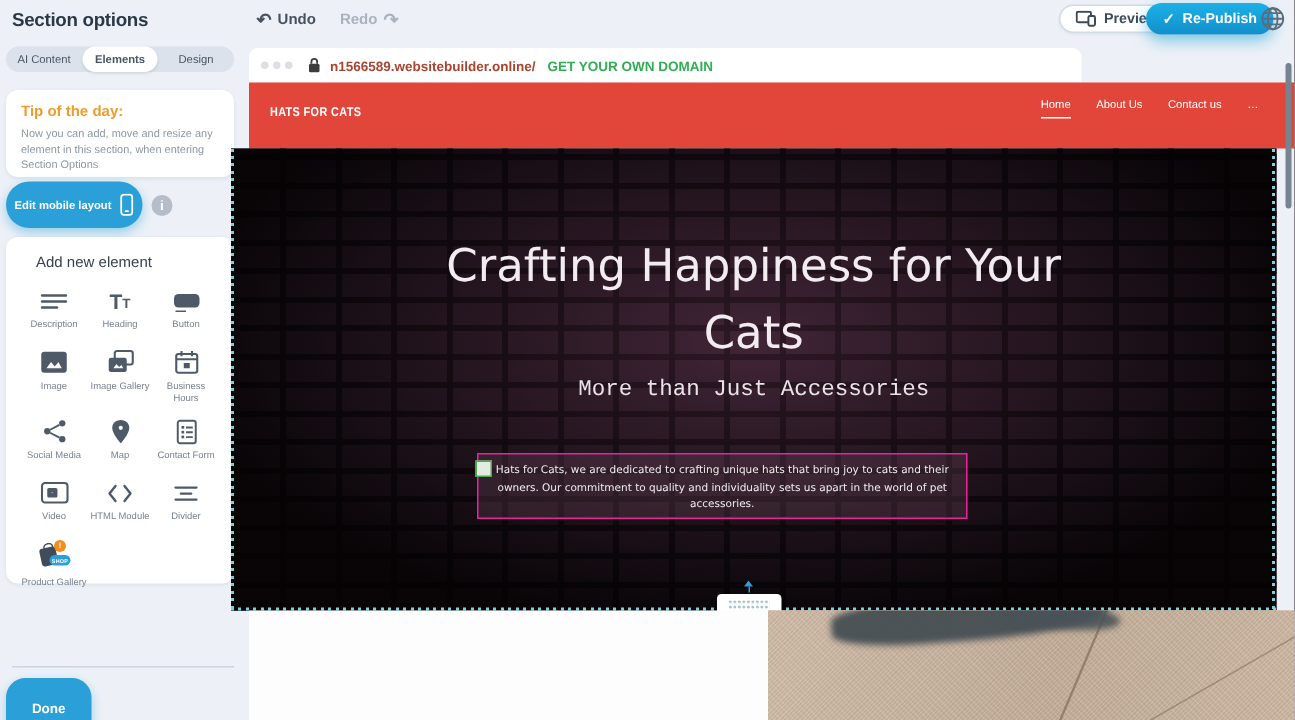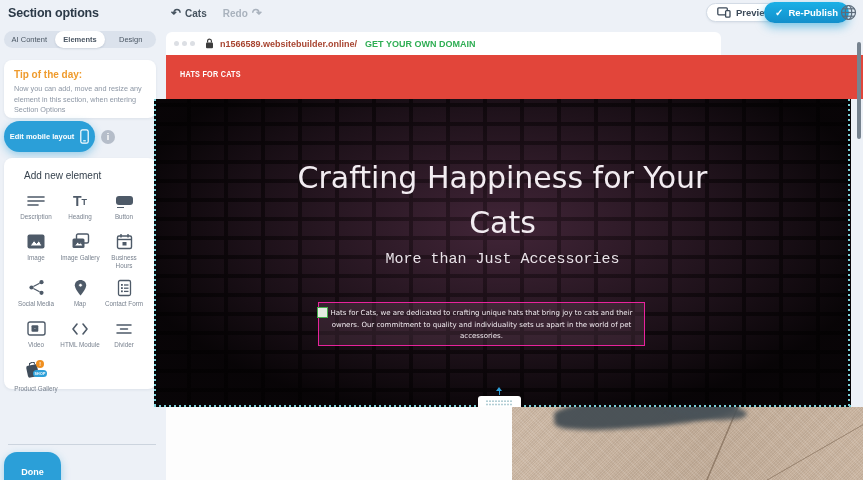--- a/index.html
+++ b/index.html
@@ -137,21 +137,21 @@
 </style>
 </head>
 <body>
 
 <div id="stage">
 
   <div class="page-title">Section options</div>
   <div class="undo-redo">
     <div class="ur-btn undo">
       <span class="ur-glyph">↶</span>
-      <span>Cats</span>
+      <span>Undo</span>
     </div>
     <div class="ur-btn redo">
       <span>Redo</span>
       <span class="ur-glyph">↷</span>
     </div>
   </div>
 
   <div class="preview-btn">
     <span style="display:flex;">
       <svg width="14" height="11" viewBox="0 0 14 11" fill="none">
@@ -363,20 +363,26 @@
         <rect x="1" y="4.5" width="7" height="5.7" rx="1" fill="#3d3d3d"></rect>
         <path d="M2.6 4.5 V3.1 a1.9 1.9 0 0 1 3.8 0 V4.5" fill="none" stroke="#3d3d3d" stroke-width="1.2"></path>
       </svg>
     </span>
     <span class="url-text">n1566589.websitebuilder.online/</span>
     <span class="domain-cta">GET YOUR OWN DOMAIN</span>
   </div>
 
   <div class="site-header">
     <div class="site-logo">HATS FOR CATS</div>
+    <div class="site-nav">
+      <span class="nav-item active">Home</span>
+      <span class="nav-item">About Us</span>
+      <span class="nav-item">Contact us</span>
+      <span class="nav-item">…</span>
+    </div>
   </div>
 
   <div class="hero">
     <div class="dash-v dash-left"></div>
     <div class="dash-v dash-right"></div>
     <div class="dash-bottom"></div>
 
     <h1 class="hero-heading">Crafting Happiness for Your Cats</h1>
     <div class="hero-sub">More than Just Accessories</div>
 

